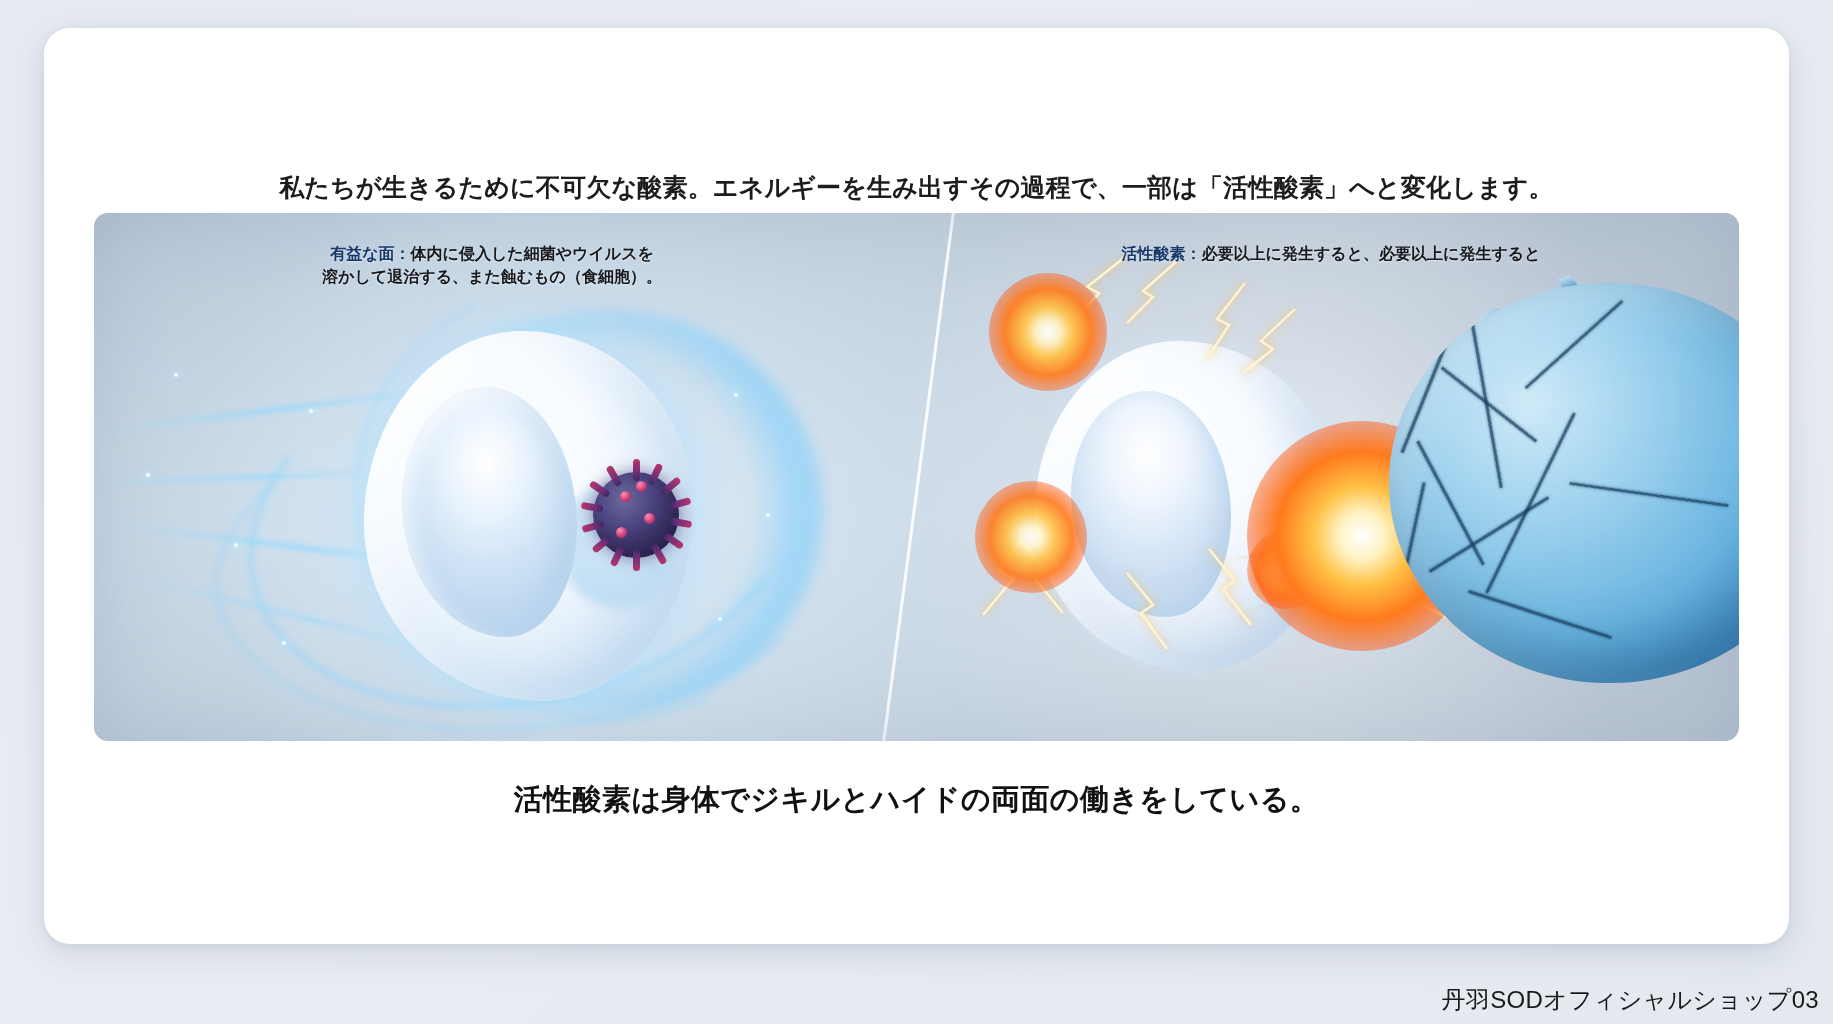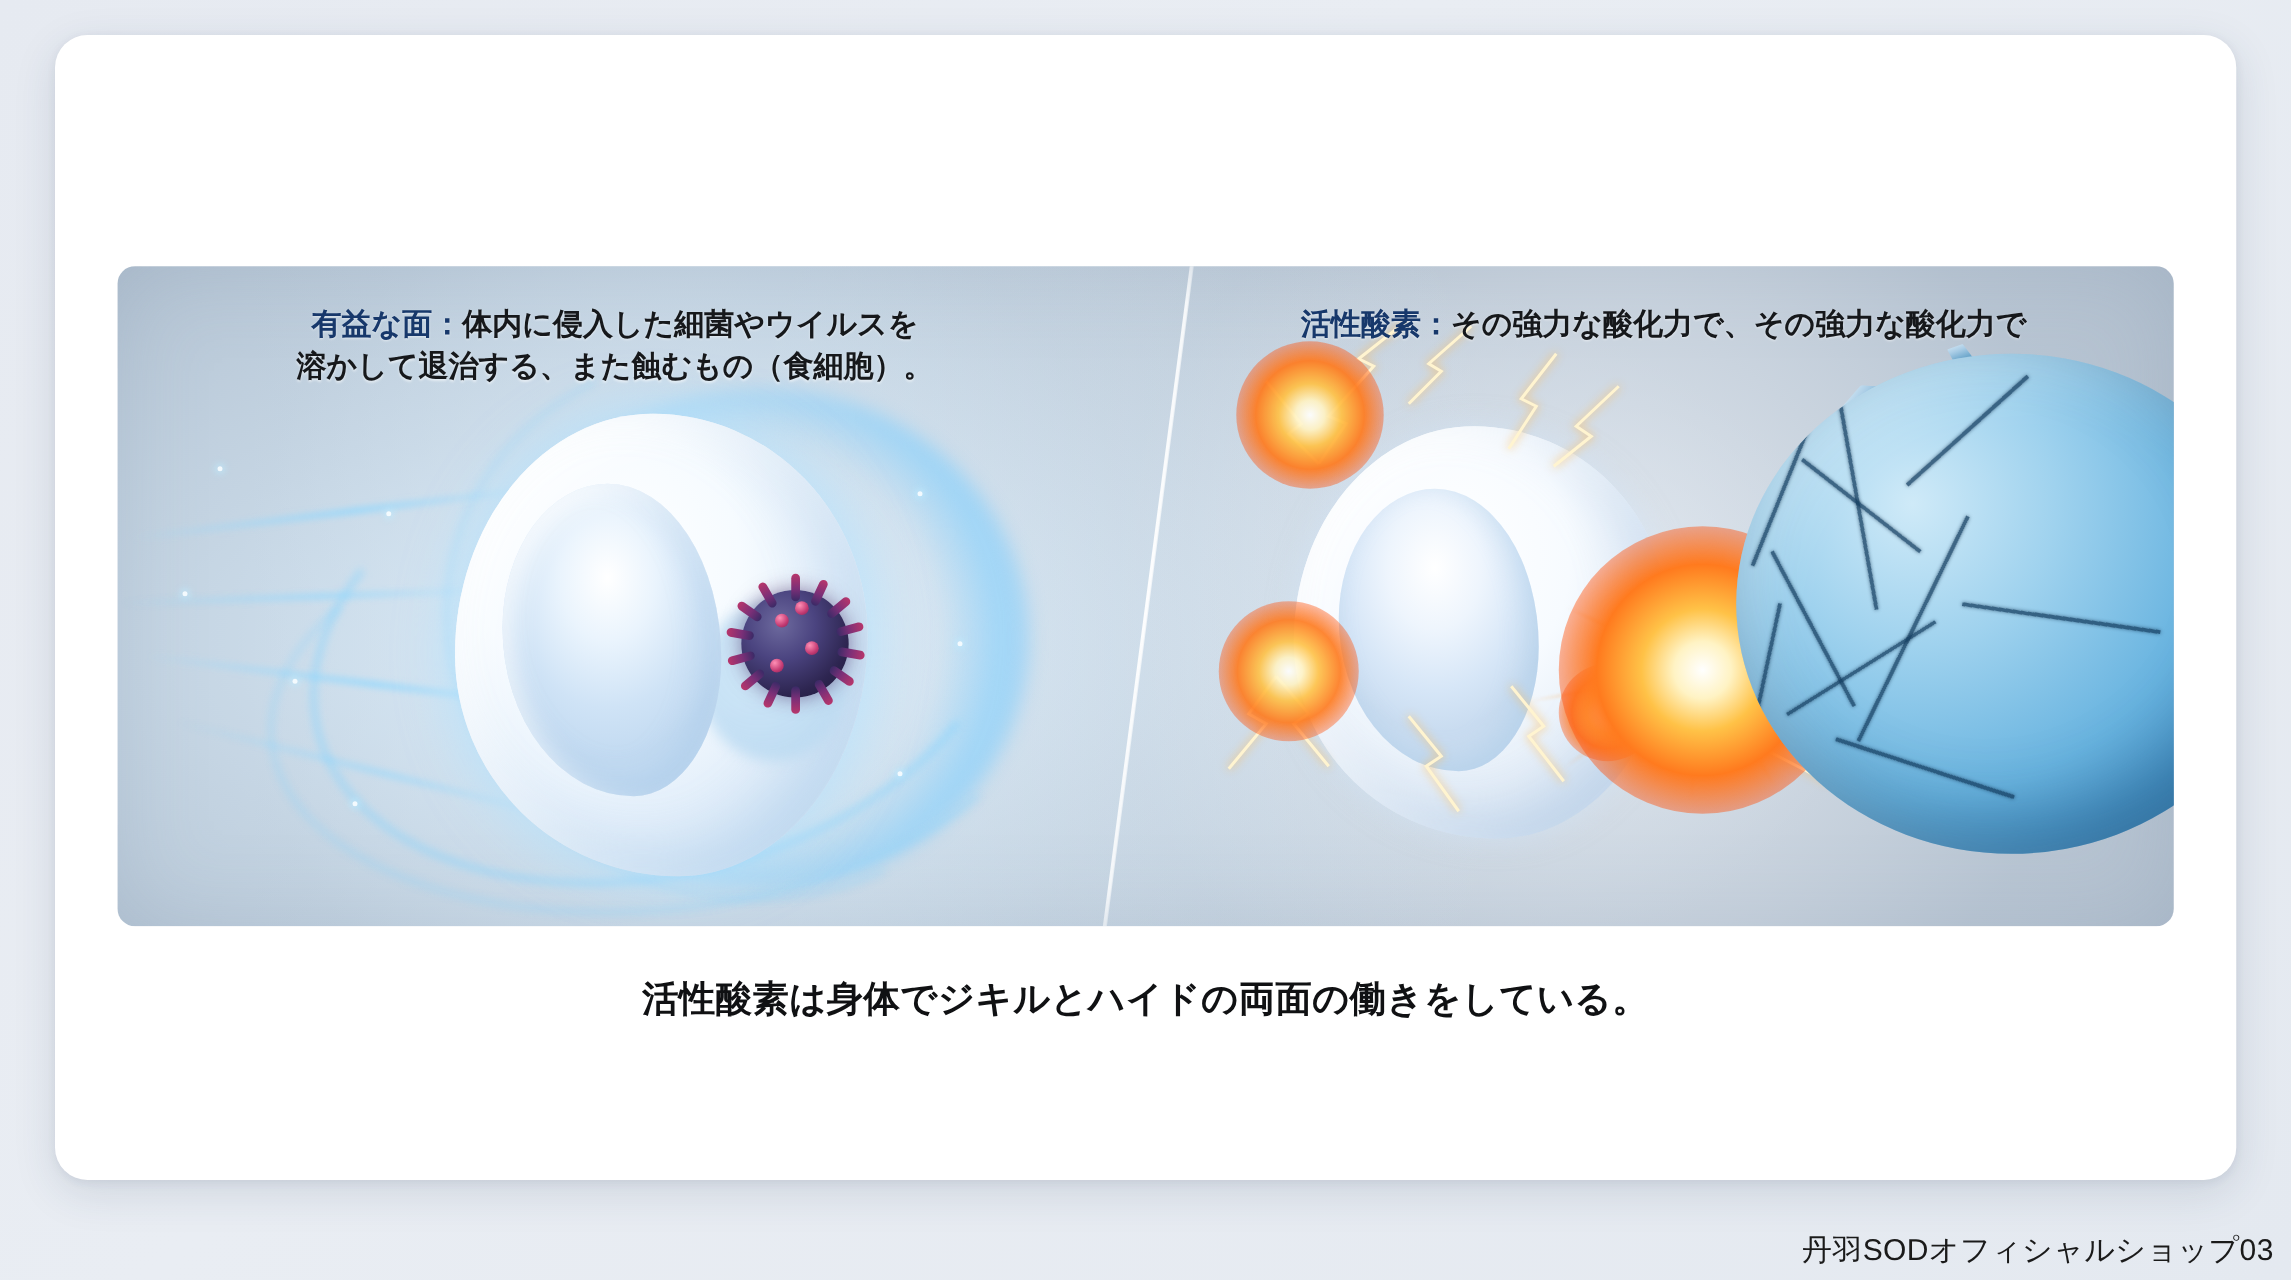--- a/index.html
+++ b/index.html
@@ -102,21 +102,21 @@
     transform: rotate(7.5deg);
     transform-origin: 50% 50%;
     filter: blur(0.4px);
   }
 
   
   .cap {
     position: absolute;
     top: 30px;
     text-align: center;
-    font-size: 24px;
+    font-size: 16px;
     line-height: 1.42;
     font-weight: 700;
     color: #16181b;
     text-shadow: 0 1px 2px rgba(255,255,255,0.55);
     white-space: nowrap;
   }
   .cap.left  { left: 78px;  width: 640px; }
   .cap.right { right: 78px; width: 660px; }
   .cap .hl { color: #17386b; }
 
@@ -335,20 +335,21 @@
     letter-spacing: 0.3px;
     white-space: nowrap;
   }
 </style>
 </head>
 <body>
 
 <div class="card">
 
 
+  <div class="subhead">私たちが生きるために不可欠な酸素。エネルギーを生み出すその過程で、一部は「活性酸素」へと変化します。</div>
 
   <div class="panel">
 
     <div class="scene-left">
       <div class="aura"></div>
       <div class="swirl s1"></div>
       <div class="swirl s2"></div>
       <div class="swirl s3"></div>
 
       <div class="streak k1"></div>
@@ -459,21 +460,21 @@
 
     <div class="cap left">
       <div>
         <span class="hl">有益な面：</span><span>体内に侵入した細菌やウイルスを</span>
       </div>
       <div>溶かして退治する、また蝕むもの（食細胞）。</div>
     </div>
 
     <div class="cap right">
       <div>
-        <span class="hl">活性酸素：</span><span>その強力な酸化力で、その強力な酸化力で</span>
+        <span class="hl">活性酸素：</span><span>必要以上に発生すると、必要以上に発生すると</span>
       </div>
     </div>
   </div>
 
   <div class="bottom-cap">活性酸素は身体でジキルとハイドの両面の働きをしている。</div>
 </div>
 
 <div class="footer">丹羽SODオフィシャルショップ03</div>
 
 </body></html>

